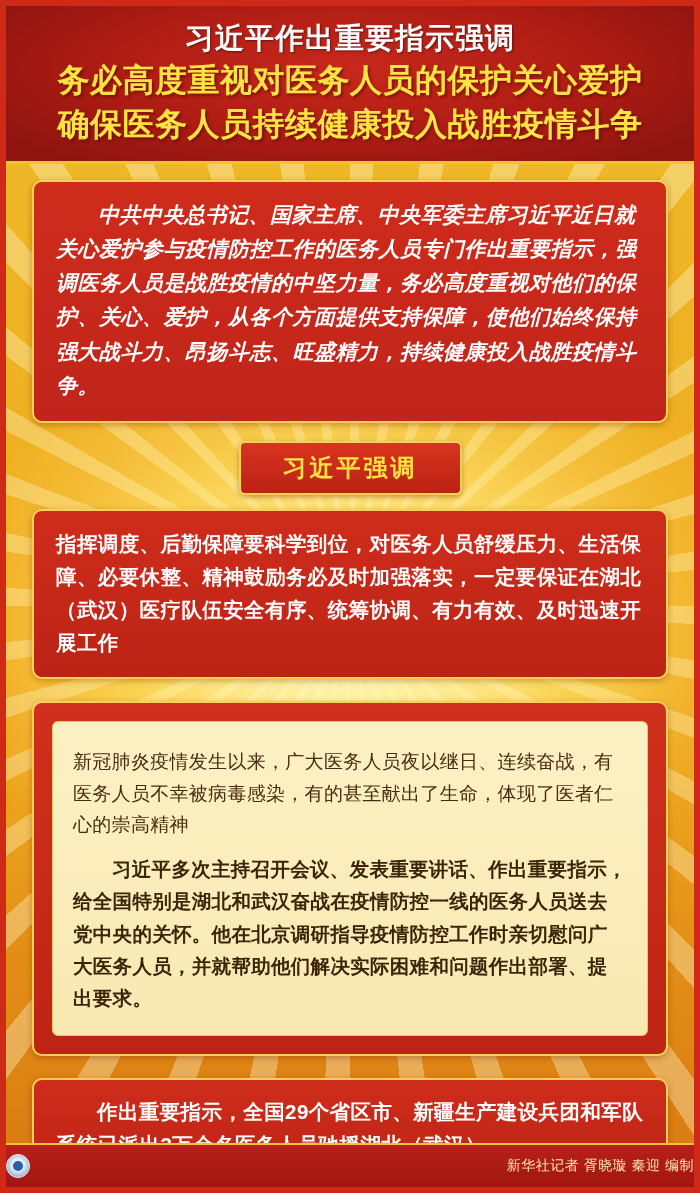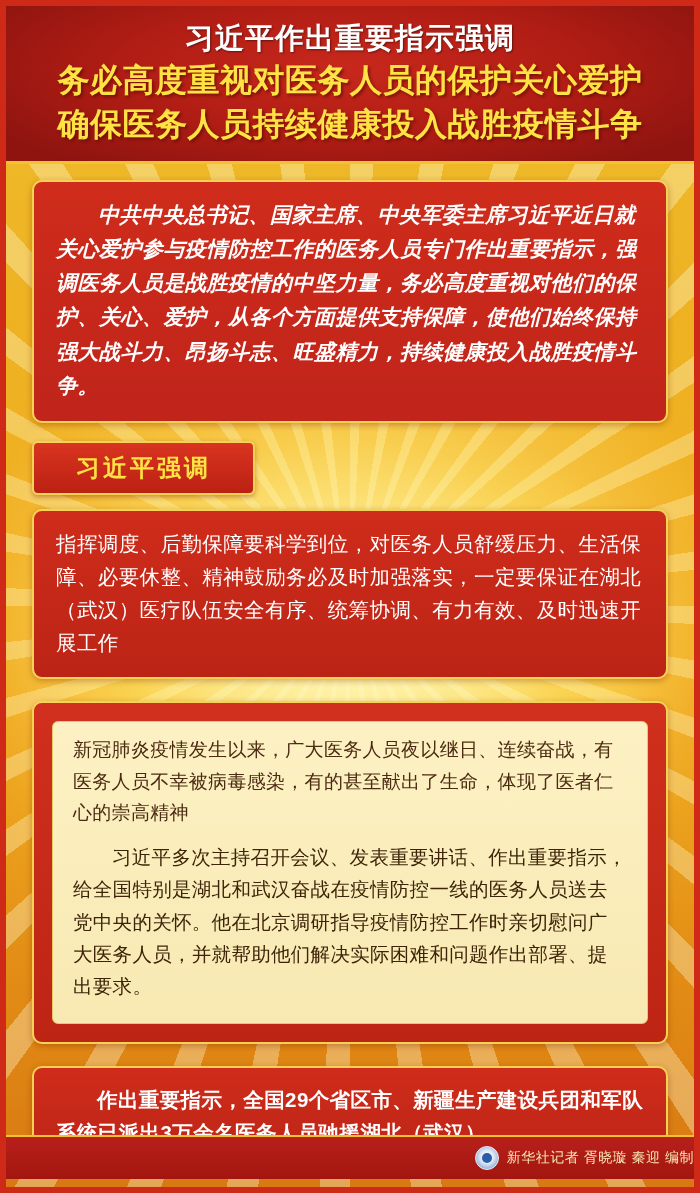--- a/index.html
+++ b/index.html
@@ -96,21 +96,21 @@
     color: #ffffff;
     font-size: 21px;
     font-weight: bold;
     line-height: 1.62;
     letter-spacing: 0.5px;
     box-shadow: 0 2px 6px rgba(120,30,0,0.35);
   }
   .block-red p { margin: 0; text-indent: 2em; font-style: italic; }
 
   .badge-wrap {
-    text-align: left;
+    text-align: center;
     margin: 18px 0 14px 0;
   }
   .badge {
     display: inline-block;
     background: linear-gradient(180deg, #d93420 0%, #bb2113 100%);
     color: #ffe243;
     font-size: 24px;
     font-weight: bold;
     letter-spacing: 3px;
     padding: 9px 42px;
@@ -119,53 +119,53 @@
     box-shadow: 0 2px 5px rgba(120,30,0,0.4);
   }
 
   .block-red2 {
     background: linear-gradient(180deg, #cf2c1b 0%, #bb2415 100%);
     border: 2px solid #f5d253;
     border-radius: 10px;
     padding: 16px 22px 18px 22px;
     color: #ffffff;
     font-size: 20.5px;
-    font-weight: normal;
+    font-weight: bold;
     line-height: 1.62;
     letter-spacing: 0.4px;
     box-shadow: 0 2px 6px rgba(120,30,0,0.35);
   }
   .block-red2 p { margin: 0; }
 
   .outer-red {
     margin-top: 22px;
     background: linear-gradient(180deg, #d0301d 0%, #bd2414 100%);
     border: 2px solid #f5d253;
     border-radius: 10px;
     padding: 18px;
     box-shadow: 0 2px 6px rgba(120,30,0,0.35);
   }
   .inner-cream {
     background: linear-gradient(180deg, #fdf1c4 0%, #f8e9b2 100%);
     border: 1px solid #e8c96a;
     border-radius: 6px;
-    padding: 12px 20px 20px 20px;
+    padding: 24px 20px 20px 20px;
   }
   .inner-cream p {
     margin: 0;
     color: #4b2a12;
     font-size: 19px;
     line-height: 1.66;
     letter-spacing: 0.3px;
   }
   .inner-cream p.second {
     margin-top: 12px;
     text-indent: 2em;
     color: #3d2409;
-    font-weight: normal;
+    font-weight: bold;
     font-size: 19.5px;
   }
 
   .block-red3 {
     margin-top: 22px;
     background: linear-gradient(180deg, #cf2c1b 0%, #bb2415 100%);
     border: 2px solid #f5d253;
     border-radius: 10px;
     padding: 16px 22px 18px 22px;
     color: #ffffff;
@@ -176,27 +176,27 @@
     box-shadow: 0 2px 6px rgba(120,30,0,0.35);
   }
   .block-red3 p { margin: 0; text-indent: 2em; }
 
   
   .footer {
     position: absolute;
     z-index: 4;
     left: 0;
     right: 0;
-    bottom: 8px;
+    bottom: 0;
     height: 42px;
     background: linear-gradient(180deg, #b8201a 0%, #a2160f 100%);
     border-top: 2px solid #f2c230;
     display: flex;
     align-items: center;
-    justify-content: flex-end;
+    justify-content: space-between;
     gap: 8px;
   }
   .footer-logo {
     width: 22px;
     height: 22px;
     border-radius: 50%;
     background: radial-gradient(circle at 50% 45%, #ffffff 0%, #dfe9f5 40%, #9fb9da 70%, #4a74ad 100%);
     border: 1px solid #e8eef7;
     position: relative;
     flex: 0 0 auto;

